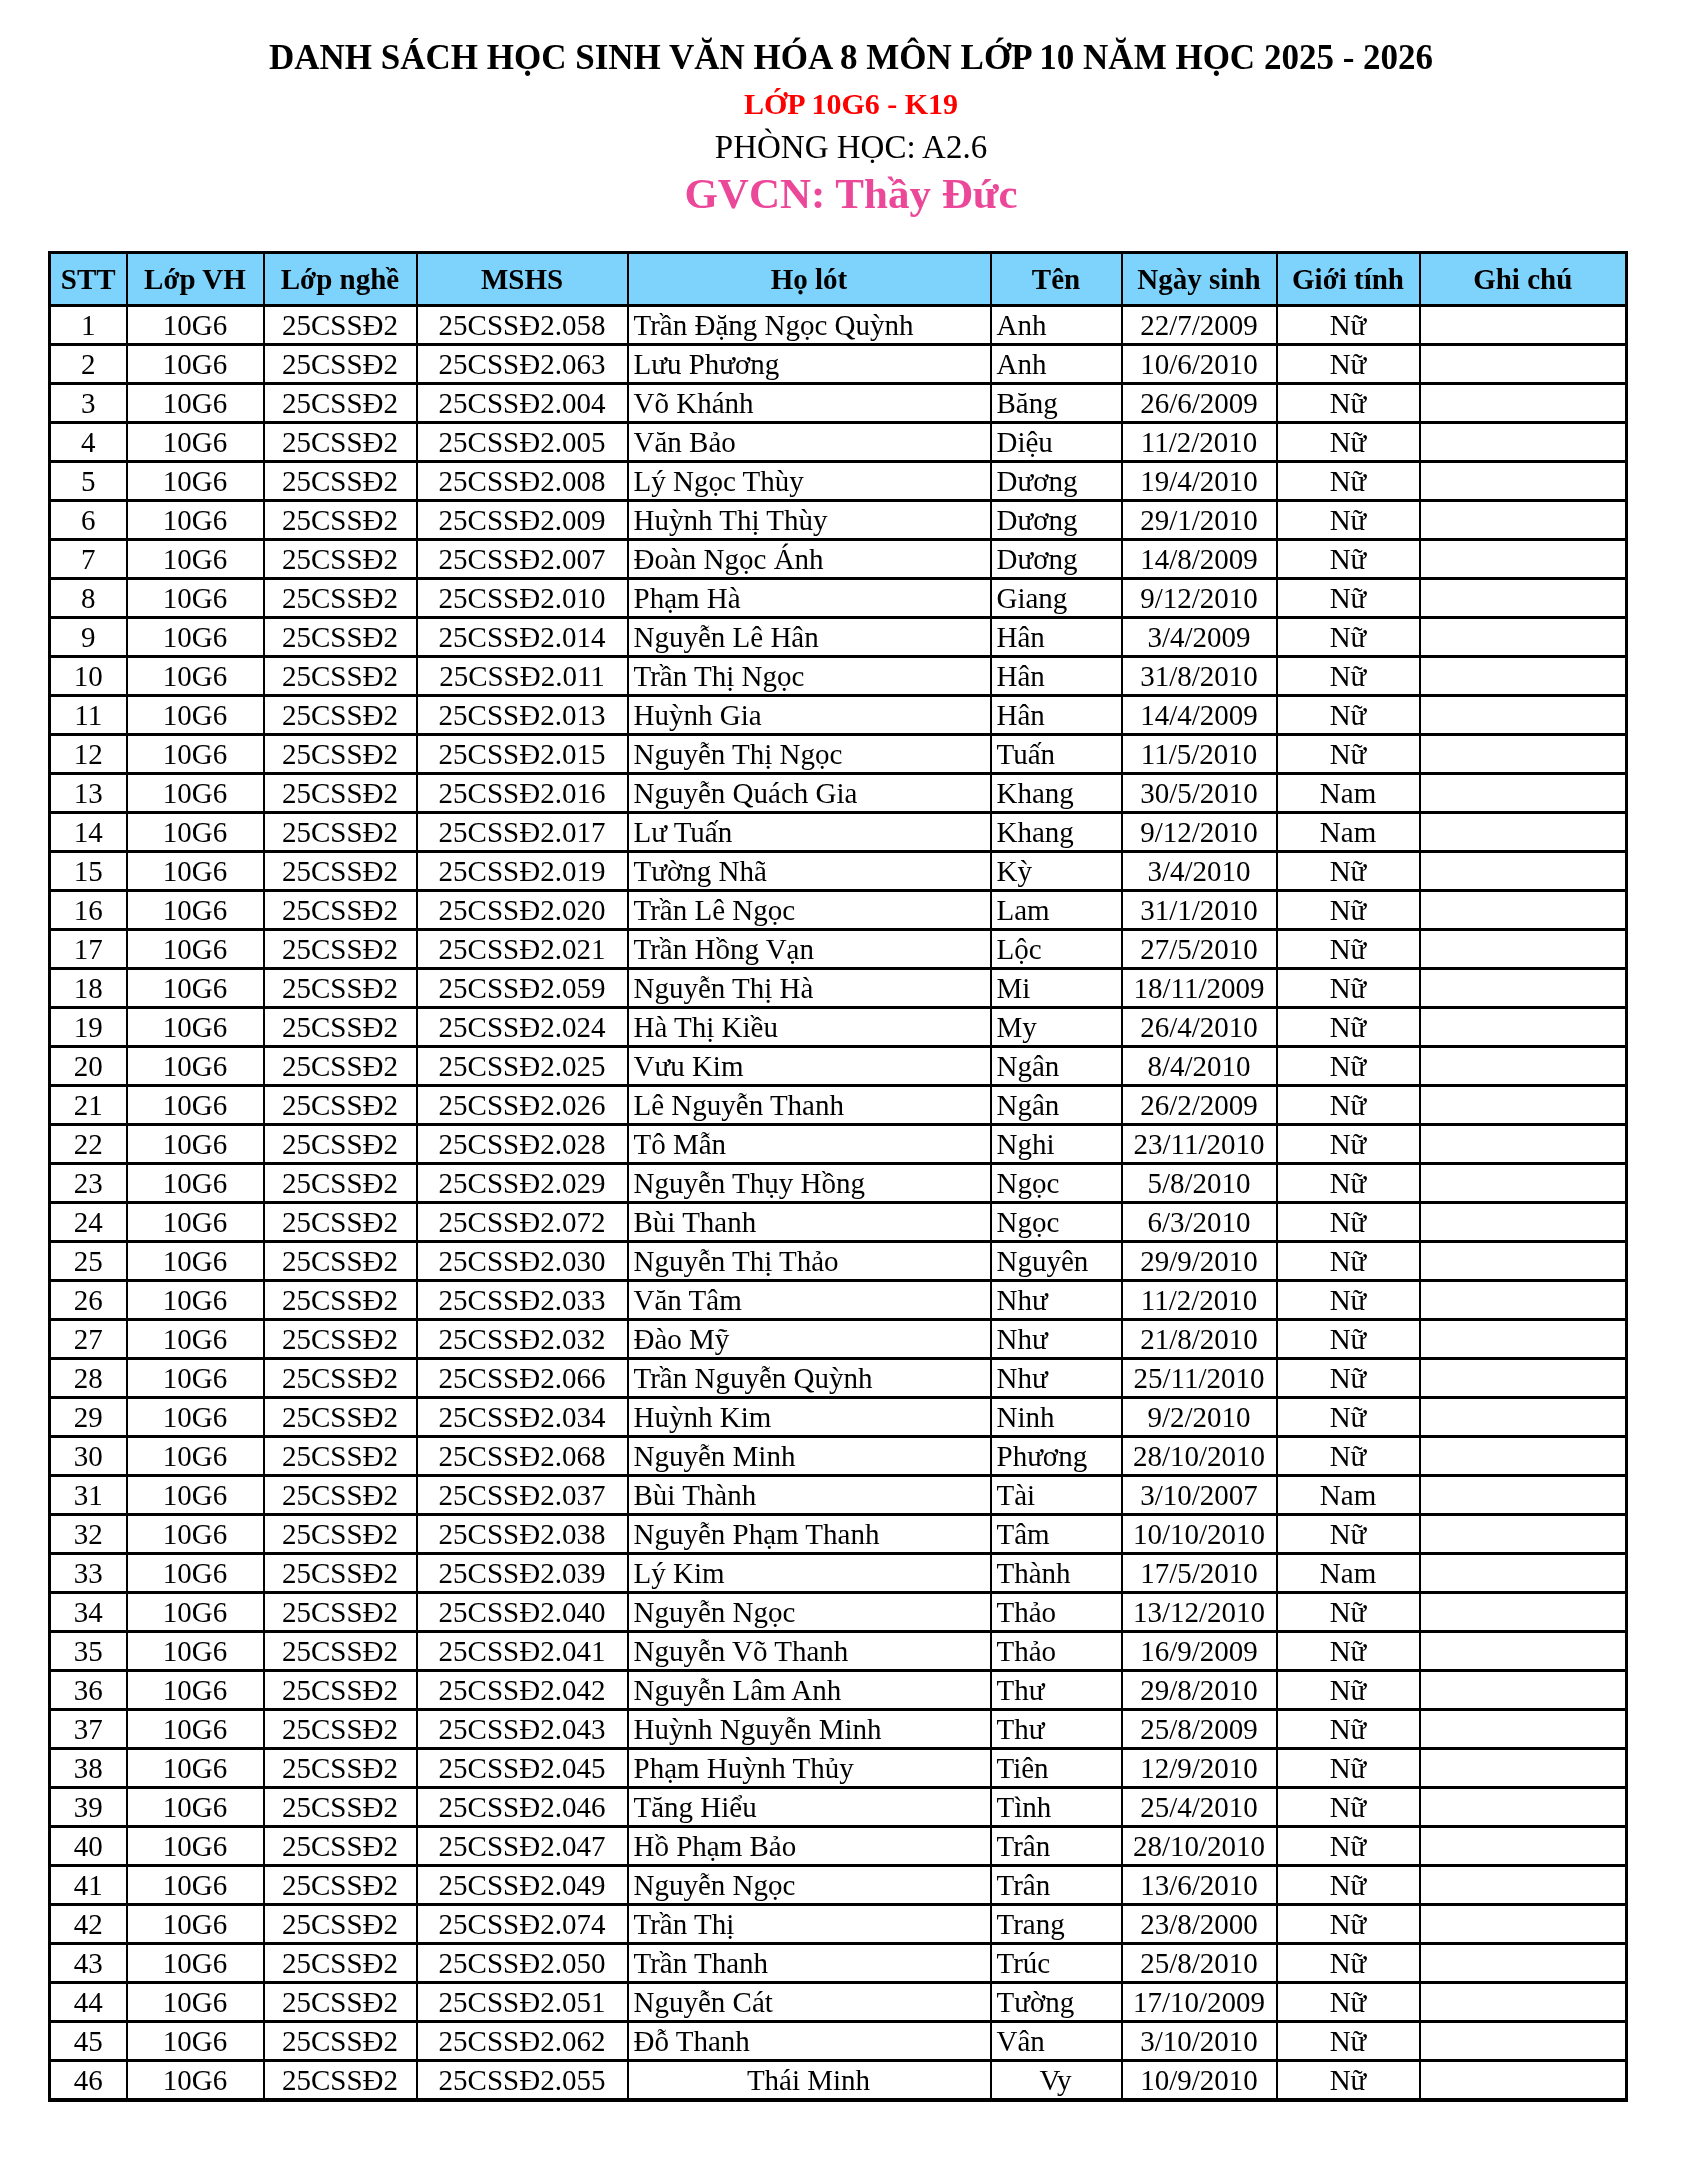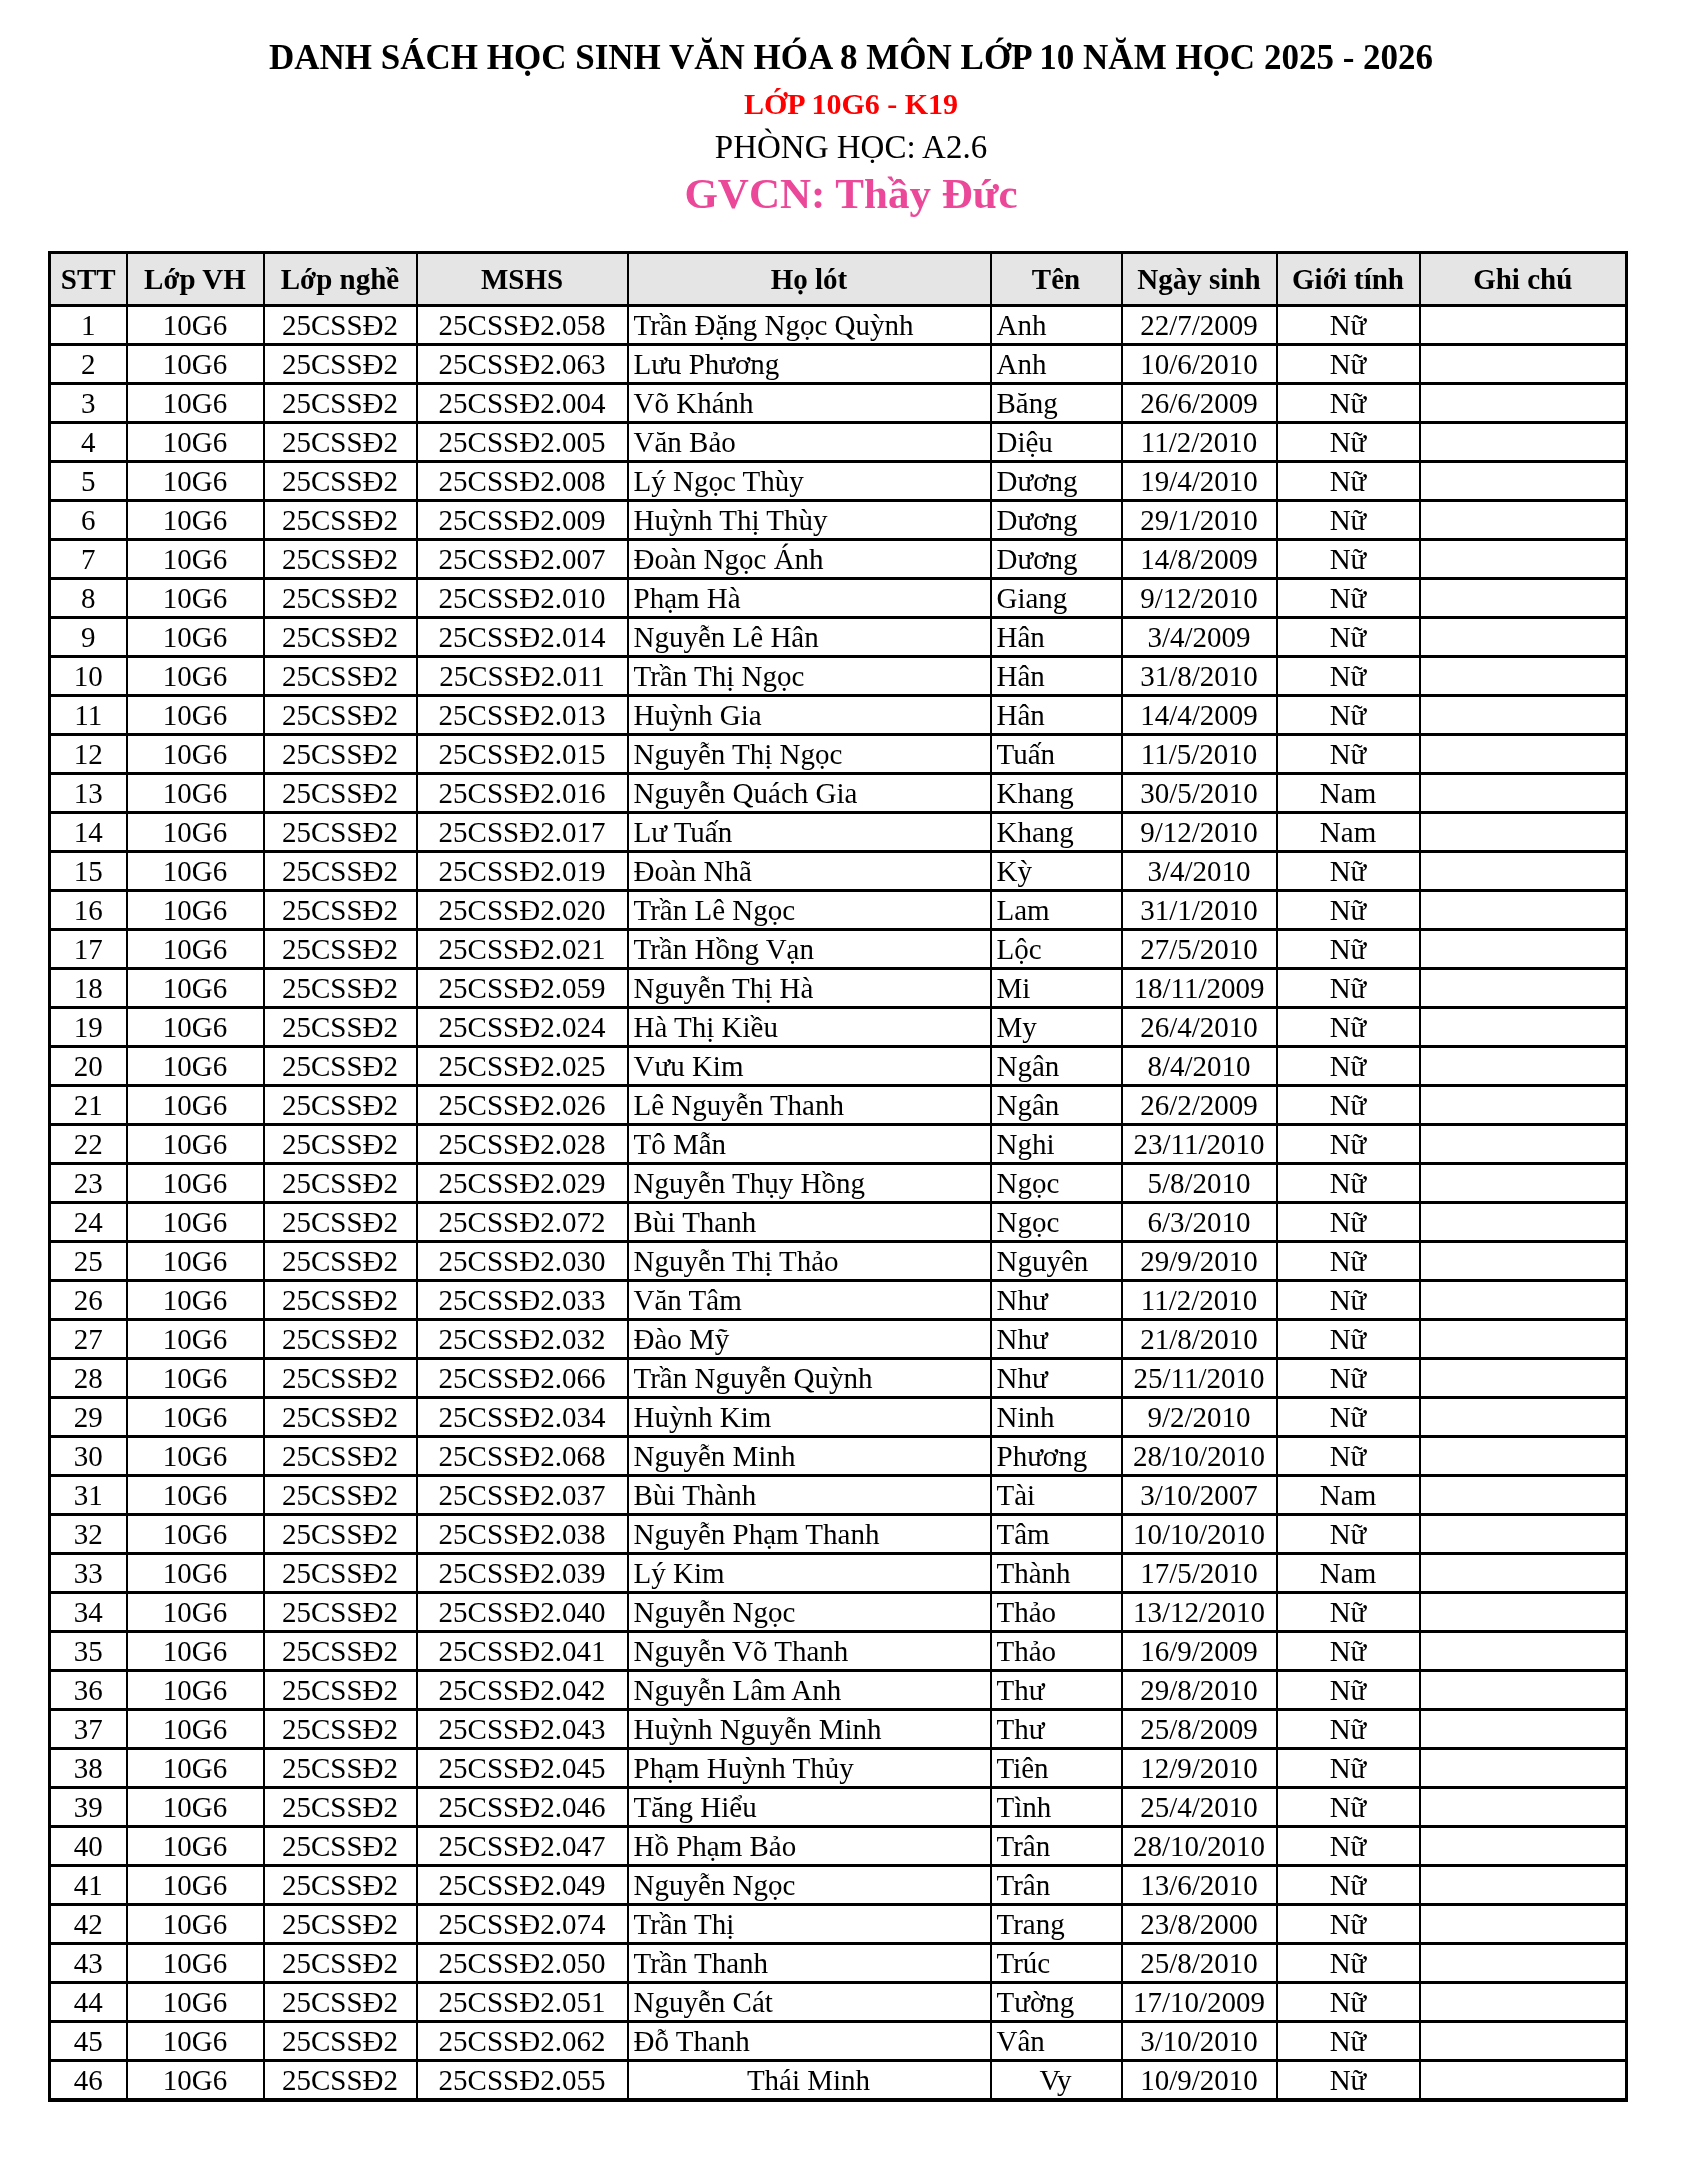--- a/index.html
+++ b/index.html
@@ -6,21 +6,21 @@
   body { width:1683px; height:2178px; position:relative; overflow:hidden;
          font-family:"Liberation Serif", "DejaVu Serif", serif; color:#000; }
   .hdr { position:absolute; left:0; width:1614px; text-align:center; white-space:nowrap;margin-left:44px; }
   #title { top:38px; font-size:35px; font-weight:bold; letter-spacing:0px; }
   #subtitle { top:87px; font-size:30px; font-weight:bold; color:#ff0000;font-family:Liberation Serif, serif; }
   #room { top:129px; font-size:33px; }
   #teacher { top:169px; font-size:43px; font-weight:bold; color:#ec4899; }
   table { position:absolute; left:48px; top:251px; width:1577px; border-collapse:collapse;
           table-layout:fixed; border:3px solid #000; }
   th, td { border:2px solid #000; padding:0 6px; white-space:nowrap; overflow:hidden; }
-  th { height:50px; background:#e5e5e5; font-weight:bold; font-size:29px; text-align:center; }
+  th { height:50px; background:#7dd3fc; font-weight:bold; font-size:29px; text-align:center; }
   td { height:36px; font-size:29px; line-height:36px; }
   td.c { text-align:center; }
   td.l { text-align:left; padding-left:5px; }
   tbody tr { border-top:3px solid #000; }
   tbody tr:last-child td { border-bottom:4px solid #000;text-align:center; }
 </style>
 </head>
 <body>
 
 <div class="hdr" id="title">DANH SÁCH HỌC SINH VĂN HÓA 8 MÔN LỚP 10 NĂM HỌC 2025 - 2026</div>
@@ -206,21 +206,21 @@
         <td class="l">Khang</td>
         <td class="c">9/12/2010</td>
         <td class="c">Nam</td>
         <td class="l"></td>
       </tr>
       <tr>
         <td class="c">15</td>
         <td class="c">10G6</td>
         <td class="c">25CSSĐ2</td>
         <td class="c">25CSSĐ2.019</td>
-        <td class="l">Đoàn Nhã</td>
+        <td class="l">Tường Nhã</td>
         <td class="l">Kỳ</td>
         <td class="c">3/4/2010</td>
         <td class="c">Nữ</td>
         <td class="l"></td>
       </tr>
       <tr>
         <td class="c">16</td>
         <td class="c">10G6</td>
         <td class="c">25CSSĐ2</td>
         <td class="c">25CSSĐ2.020</td>

